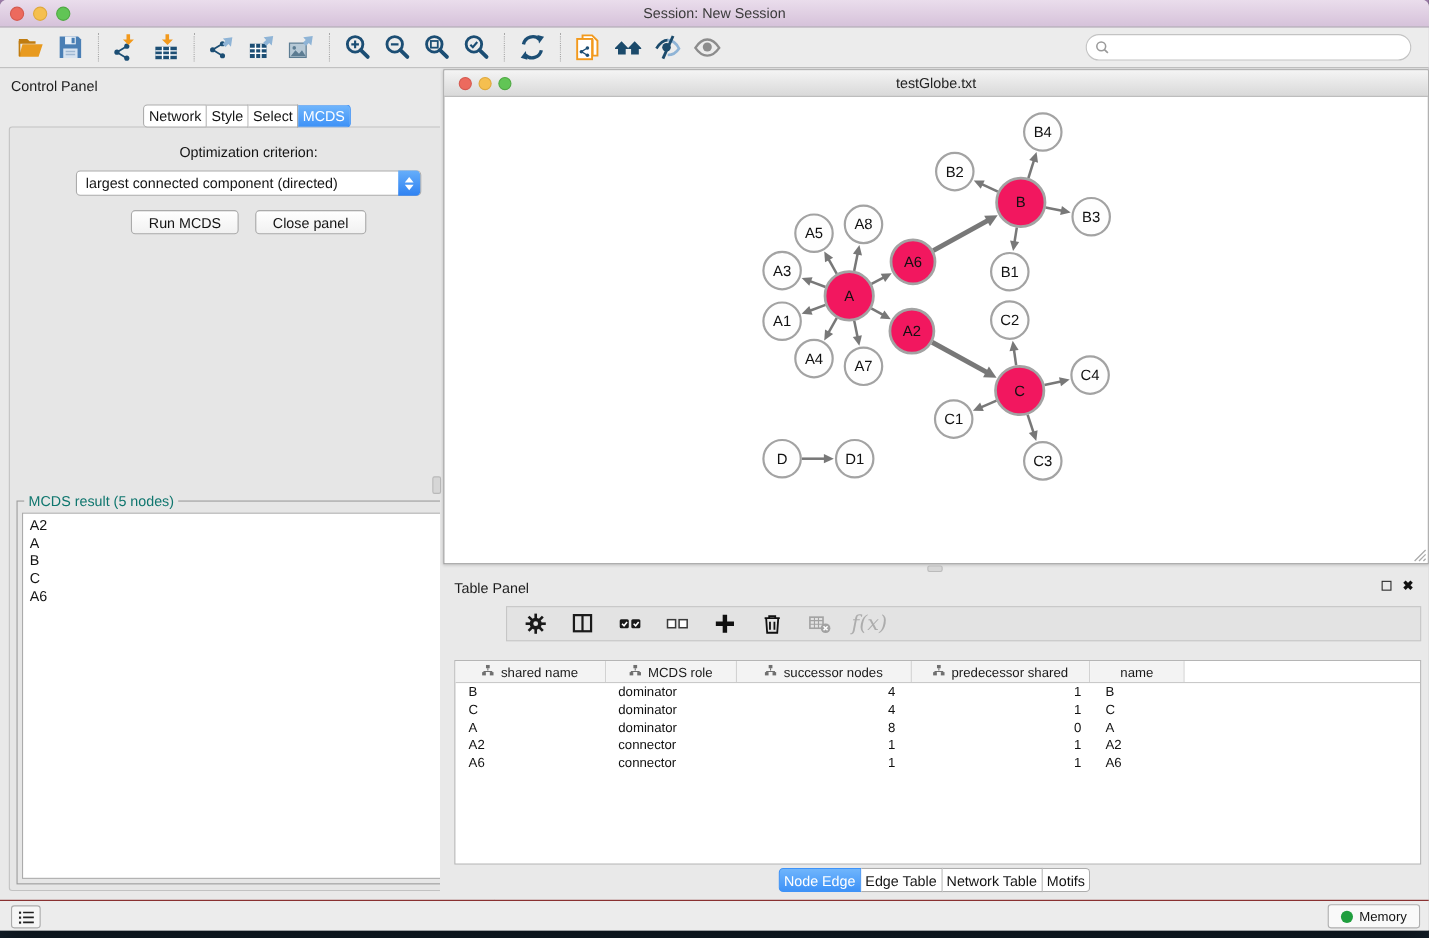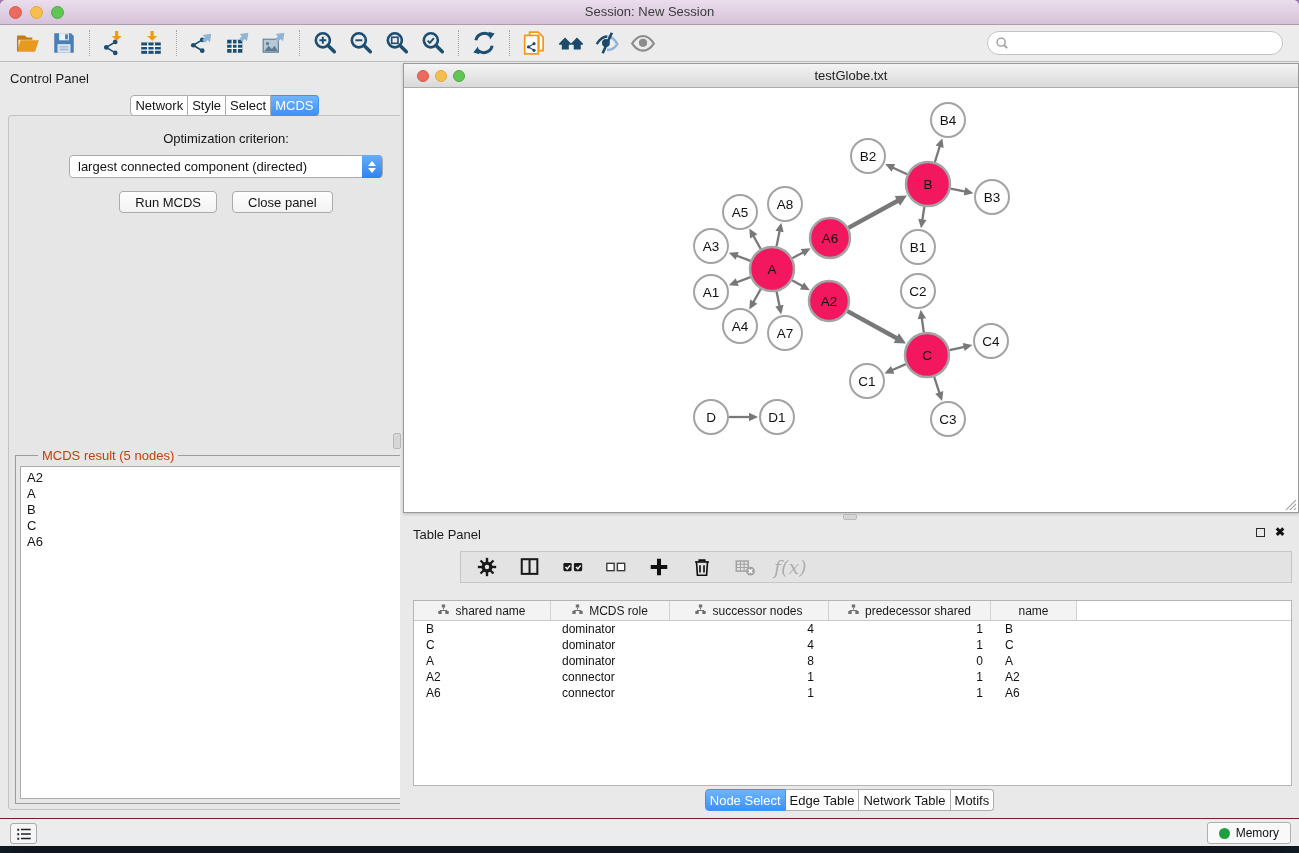--- a/index.html
+++ b/index.html
@@ -66,22 +66,22 @@
     display:flex; flex-direction:column; align-items:center; justify-content:center; gap:2px; }
   .select-stepper i { width:0; height:0; border-left:4px solid transparent; border-right:4px solid transparent; }
   .select-stepper .up { border-bottom:5px solid #fff; }
   .select-stepper .down { border-top:5px solid #fff; }
   .btn-row { display:flex; justify-content:center; gap:15px; margin-top:13px; }
   .mac-btn { height:22px; padding:0 15px; font-size:13px; color:#141414;
     background:linear-gradient(#FFFFFF,#F1F1F1); border:1px solid #ABABAB; border-radius:4px; }
 
   .result-group { position:absolute; left:6px; right:7px; top:339px; bottom:5px;
     border:1px solid #9C9C9C; }
-  .result-legend { position:absolute; top:-8px; left:22px; background:#E6E6E6;
-    padding:0 4px; font-size:13px; color:#c2410c; }
+  .result-legend { position:absolute; top:-8px; left:6px; background:#E6E6E6;
+    padding:0 4px; font-size:13px; color:#0f766e; }
   .result-list { position:absolute; left:4px; right:4px; top:10px; bottom:4px;
     background:#fff; border:1px solid #ABABAB; overflow:hidden; }
   .result-scroll { position:absolute; right:0; top:0; bottom:0; width:12px;
     background:#F3F3F3; border-left:1px solid #DDD; }
   .result-items { padding:3px 6px; font-size:13px; color:#141414; line-height:16px; }
 
   
   .right-area { position:absolute; left:400px; top:0; width:899px; height:755px; background:#E9E9E9; }
   .v-gutter-grip { position:absolute; left:-7px; top:370px; width:8px; height:16px;
     background:#D6D6D6; border:1px solid #B9B9B9; border-radius:2px; }
@@ -599,21 +599,21 @@
                   <div class="dt-cell w1">A6</div>
                   <div class="dt-cell w2">connector</div>
                   <div class="dt-cell w3">1</div>
                   <div class="dt-cell w4">1</div>
                   <div class="dt-cell w5">A6</div>
                 </div>
               </div>
           </div>
 
           <div class="tp-tabs-row"><span class="seg" id="tp-tabs">
-                <span class="tab active">Node Select</span>
+                <span class="tab active">Node Edge</span>
                 <span class="tab">Edge Table</span>
                 <span class="tab">Network Table</span>
                 <span class="tab">Motifs</span>
               </span></div>
         </div>
       </div>
     </div>
 
     <div class="statusbar">
       <button class="list-btn">

